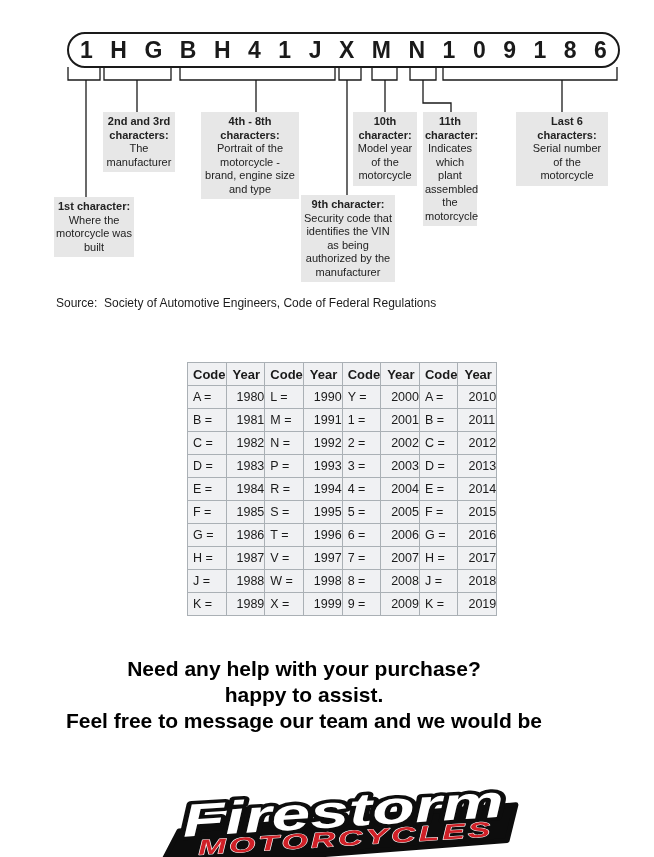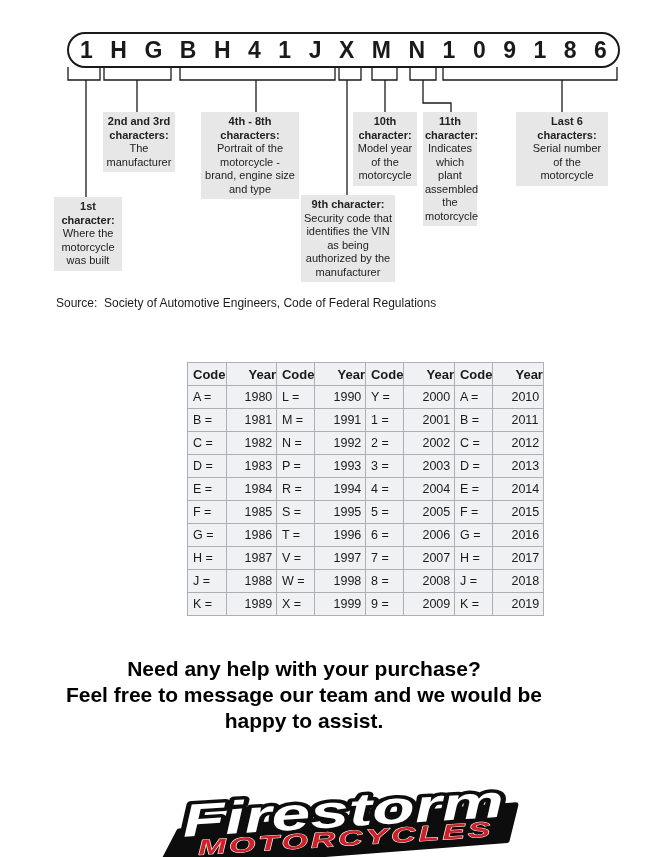--- a/index.html
+++ b/index.html
@@ -20,21 +20,21 @@
   }
   .vin-pill span {
     font-weight:bold; font-size:23px; color:#1a1a1a; line-height:1;
   }
   .callout {
     position:absolute; background:#e7e7e7; text-align:center;
     font-size:11px; line-height:13.5px; color:#222; padding:3px 2px;
   }
   .callout .t { font-weight:bold; display:block; }
   .callout .d { display:block; }
-  .co-1  { left:54px;  top:197px; width:68px; }
+  .co-1  { left:54px;  top:197px; width:80px; }
   .co-23 { left:103px; top:112px; width:72px; }
   .co-48 { left:201px; top:112px; width:98px; }
   .co-9  { left:301px; top:195px; width:94px; }
   .co-10 { left:353px; top:112px; width:64px;text-align:center; }
   .co-11 { left:423px; top:112px; width:54px; }
   .co-l6 { left:516px; top:112px; width:92px;padding-left:12px; }
 
   .source {
     position:absolute; left:56px; top:296px; font-size:12px; color:#1c1c1c;
     white-space:pre-wrap;
@@ -44,23 +44,23 @@
   .year-table {
     position:absolute; left:187px; top:362px;
     border-collapse:collapse; font-size:12.5px; color:#1a1a1a;
   }
   .year-table th, .year-table td {
     border:1px solid #aab0b5; background:#f0f1f3;
     height:23px; vertical-align:middle; padding:0 0 0 5px; text-align:left;
   }
   .year-table th { font-weight:bold; font-size:13px; }
   .year-table td.code { width:36px; }
-  .year-table td.year { width:34px; padding-left:18px; }
+  .year-table td.year { width:34px; padding-left:10px; }
   .year-table th.code { width:36px; }
-  .year-table th.year { width:34px; padding-left:22px; }
+  .year-table th.year { width:34px; padding-left:6px; }
 
   
   .help {
     position:absolute; left:0; top:656px; width:608px;
     text-align:center; font-weight:bold; font-size:21px; line-height:26px;
     color:#000;
   }
 
   
   .logo-wrap {
@@ -268,22 +268,22 @@
         <td class="code">9 =</td>
         <td class="year">2009</td>
         <td class="code">K =</td>
         <td class="year">2019</td>
       </tr>
     </tbody>
   </table>
 
 <div class="help" id="help-block">
     <div>Need any help with your purchase?</div>
+    <div>happy to assist.</div>
     <div>Feel free to message our team and we would be</div>
-    <div>happy to assist.</div>
   </div>
 
 <div class="logo-wrap">
   <svg width="380" height="92" viewBox="0 0 380 92">
     <path id="logo-band" d="M30,55 L368,50 L357,85 L9,90 Z" stroke-width="5" stroke-linejoin="round" fill="#0d0d0d" stroke="#0d0d0d"></path>
     <text class="logo-brand" x="34" y="61" textLength="322" lengthAdjust="spacingAndGlyphs">Firestorm</text>
     <text class="logo-sub" id="logo-sub" x="48" y="80" textLength="296" lengthAdjust="spacingAndGlyphs" fill="#d02027">MOTORCYCLES</text>
   </svg>
 </div>
 

